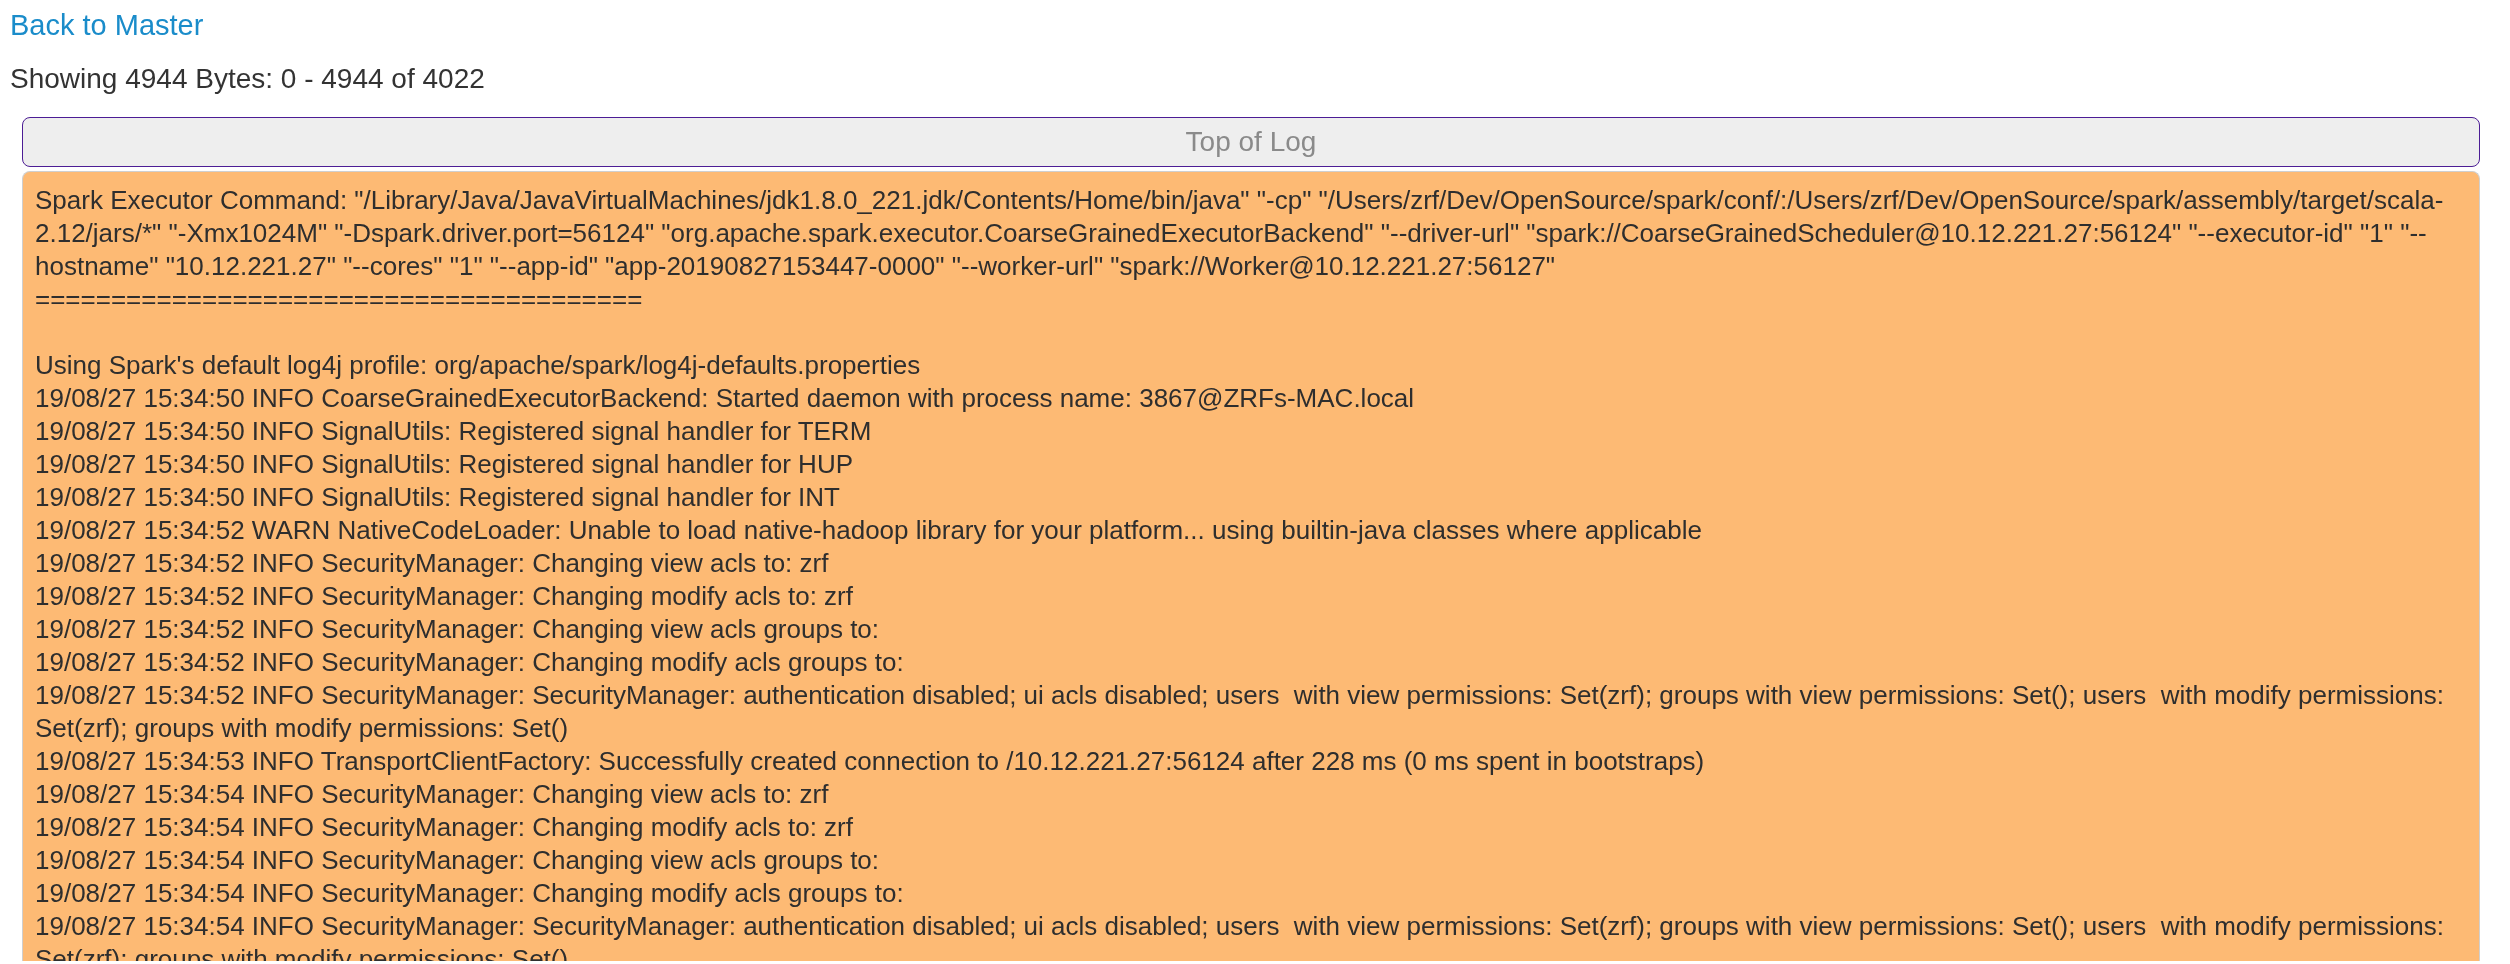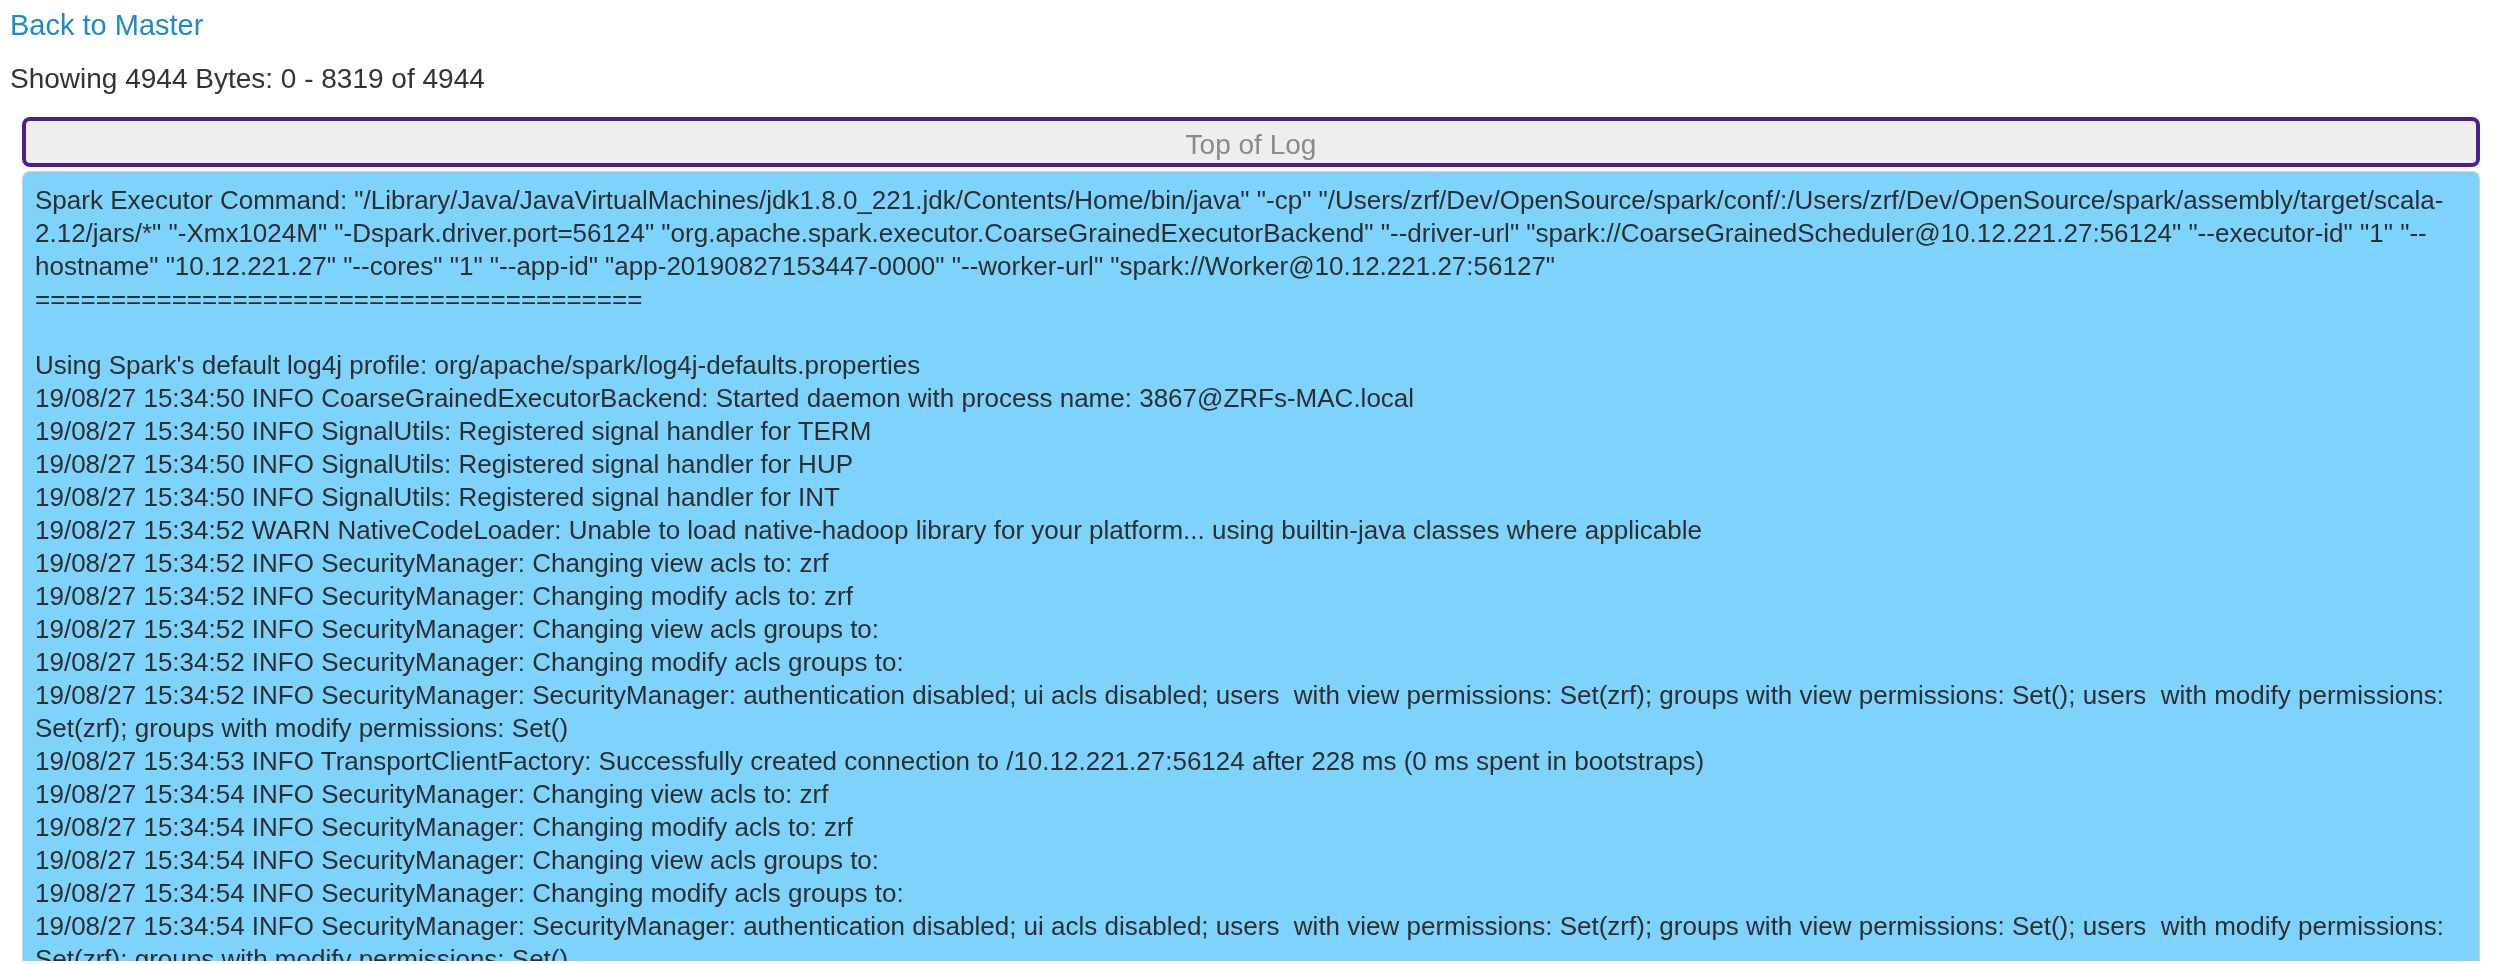--- a/index.html
+++ b/index.html
@@ -29,31 +29,31 @@
     margin-top: 20px;
     font-size: 28px;
     line-height: 34px;
     color: #333;
   }
   .log-panel {
     margin: 21px 12px 0 12px;
   }
   .log-header {
     background: #eeeeee;
-    border: 4px solid #4c1d95;
+    border: 1px solid #4c1d95;
     border-radius: 8px;
     height: 50px;
     line-height: 48px;
     text-align: center;
     font-size: 28px;
     color: #8a8a8a;
   }
   .log-box {
     margin-top: 4px;
-    background: #7dd3fc;
+    background: #fdba74;
     border: 1px solid #cfcfcf;
     border-radius: 8px 8px 0 0;
     border-bottom: none;
     padding: 12px 14px 20px 12px;
     height: 790px;
     overflow: hidden;
   }
   .log-content {
     font-family: "Liberation Sans", "DejaVu Sans", sans-serif;
     font-size: 26px;
@@ -63,21 +63,21 @@
     word-wrap: break-word;
   }
 </style>
 </head>
 <body>
 
 <div class="page">
 
   <a class="back-link">Back to Master</a>
 
-  <div class="range-info">Showing 4944 Bytes: 0 - 8319 of 4944</div>
+  <div class="range-info">Showing 4944 Bytes: 0 - 4944 of 4022</div>
 
   <div class="log-panel">
 
     <div class="log-header">Top of Log</div>
 
     <div class="log-box">
       <pre class="log-content">Spark Executor Command: "/Library/Java/JavaVirtualMachines/jdk1.8.0_221.jdk/Contents/Home/bin/java" "-cp" "/Users/zrf/Dev/OpenSource/spark/conf/:/Users/zrf/Dev/OpenSource/spark/assembly/target/scala-2.12/jars/*" "-Xmx1024M" "-Dspark.driver.port=56124" "org.apache.spark.executor.CoarseGrainedExecutorBackend" "--driver-url" "spark://CoarseGrainedScheduler@10.12.221.27:56124" "--executor-id" "1" "--hostname" "10.12.221.27" "--cores" "1" "--app-id" "app-20190827153447-0000" "--worker-url" "spark://Worker@10.12.221.27:56127"
 ========================================
 
 Using Spark's default log4j profile: org/apache/spark/log4j-defaults.properties

